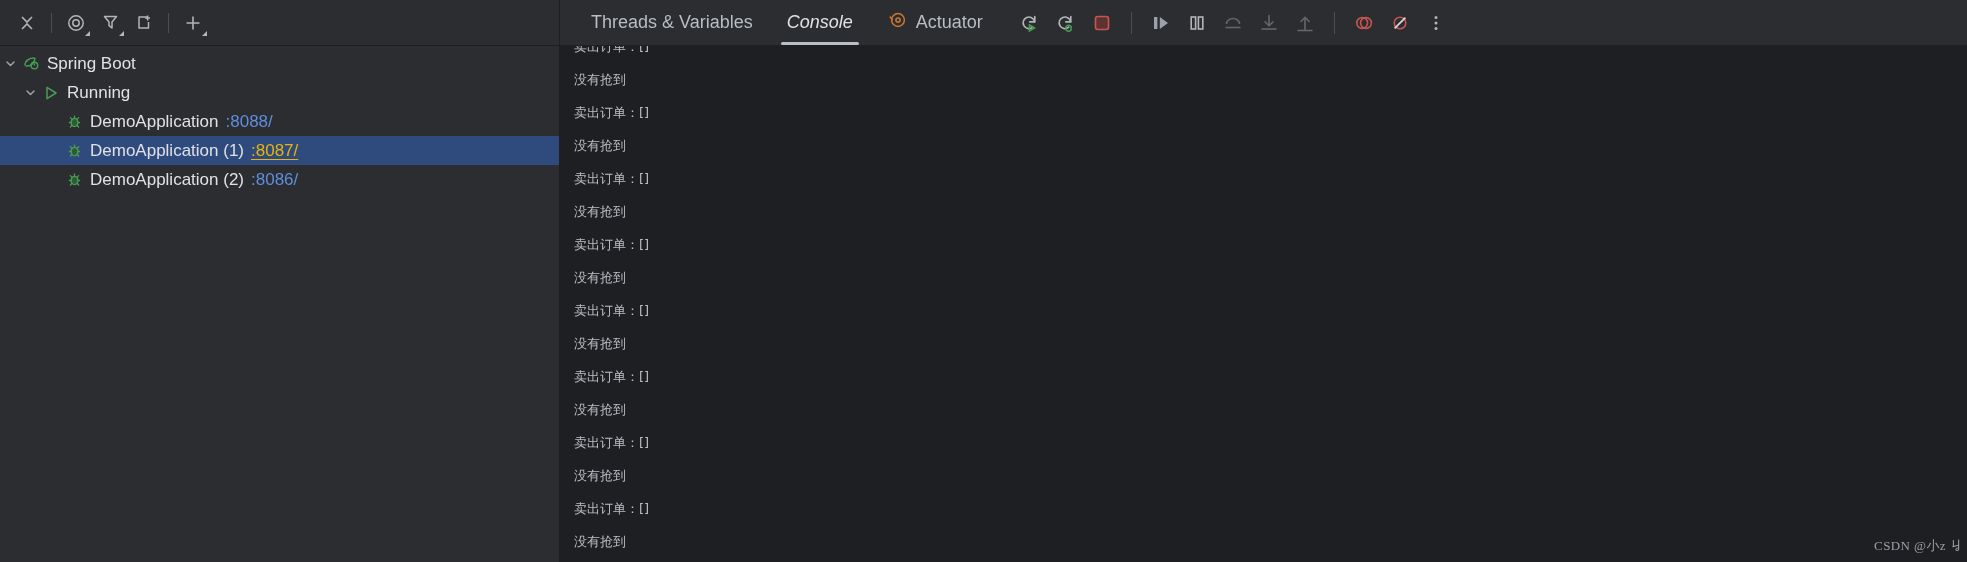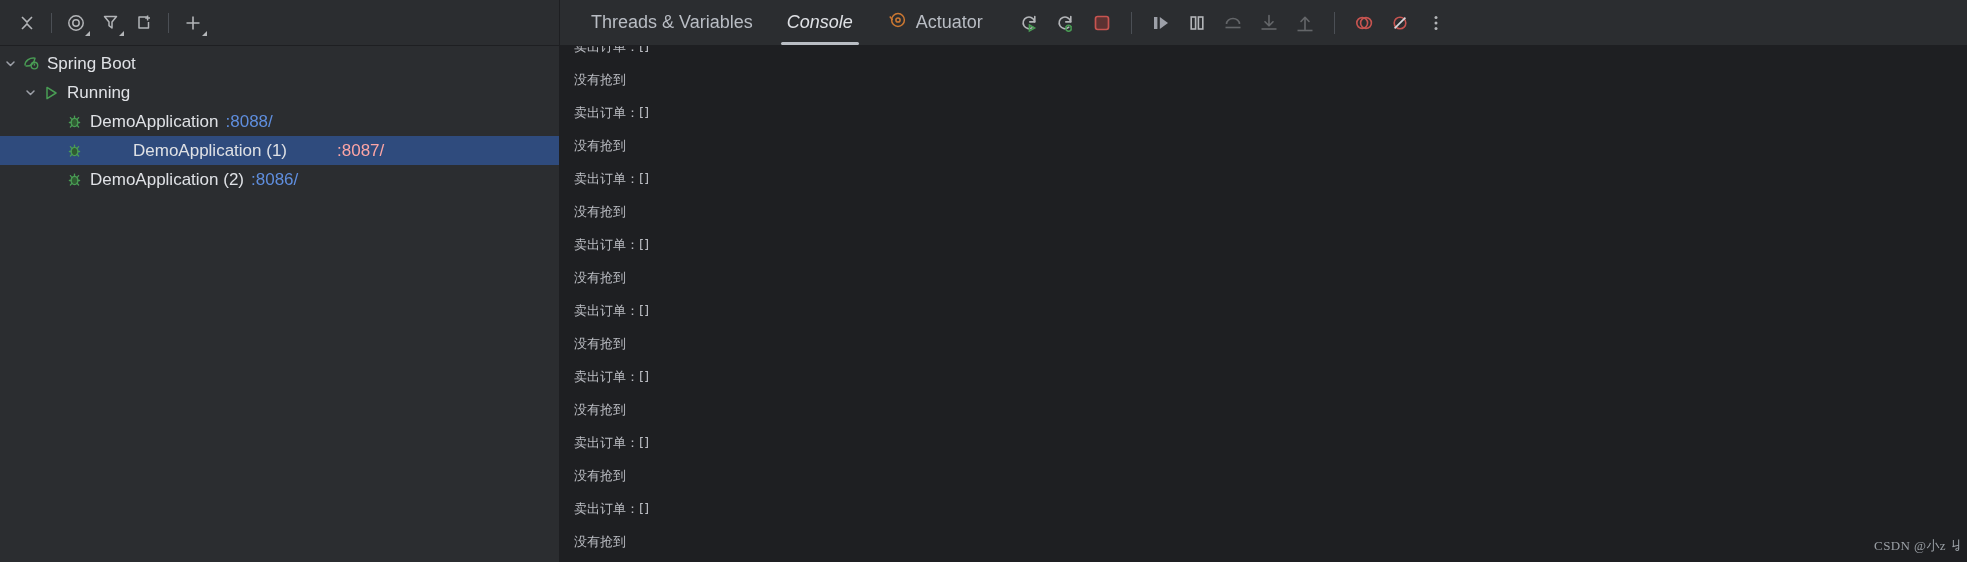--- a/index.html
+++ b/index.html
@@ -111,39 +111,40 @@
   }
   .tree-row {
     display: flex;
     align-items: center;
     height: 29px;
     font-size: 17px;
     color: #dfe1e5;
     white-space: nowrap;
     cursor: pointer;
   }
-  .tree-row.selected { background: #2f4b7d; gap: 43px; }
+  .tree-row.selected { background: #2f4b7d; }
   .tree-row.lvl0 { padding-left: 2px; }
   .tree-row.lvl1 { padding-left: 22px; }
   .tree-row.lvl2 { padding-left: 62px; }
 
   .chev {
     width: 17px; min-width: 17px;
     display: flex; align-items: center; justify-content: center;
     cursor: pointer;
   }
   .tree-icon {
     width: 24px; min-width: 24px;
     display: flex; align-items: center; justify-content: center;
     margin-right: 4px;
   }
   .tree-label { color: #dfe1e5; }
   .tree-port { color: #5f8ede; margin-left: 7px; }
   .tree-row.selected .tree-port {
-    color: #fca5a5;
+    color: #eab308;
+    text-decoration: underline;
     text-underline-offset: 3px;
   }
 
   
   .console {
     flex: 1;
     background: #1e1f22;
     border-top: 1px solid #1e1f22;
     overflow: hidden;
     position: relative;

